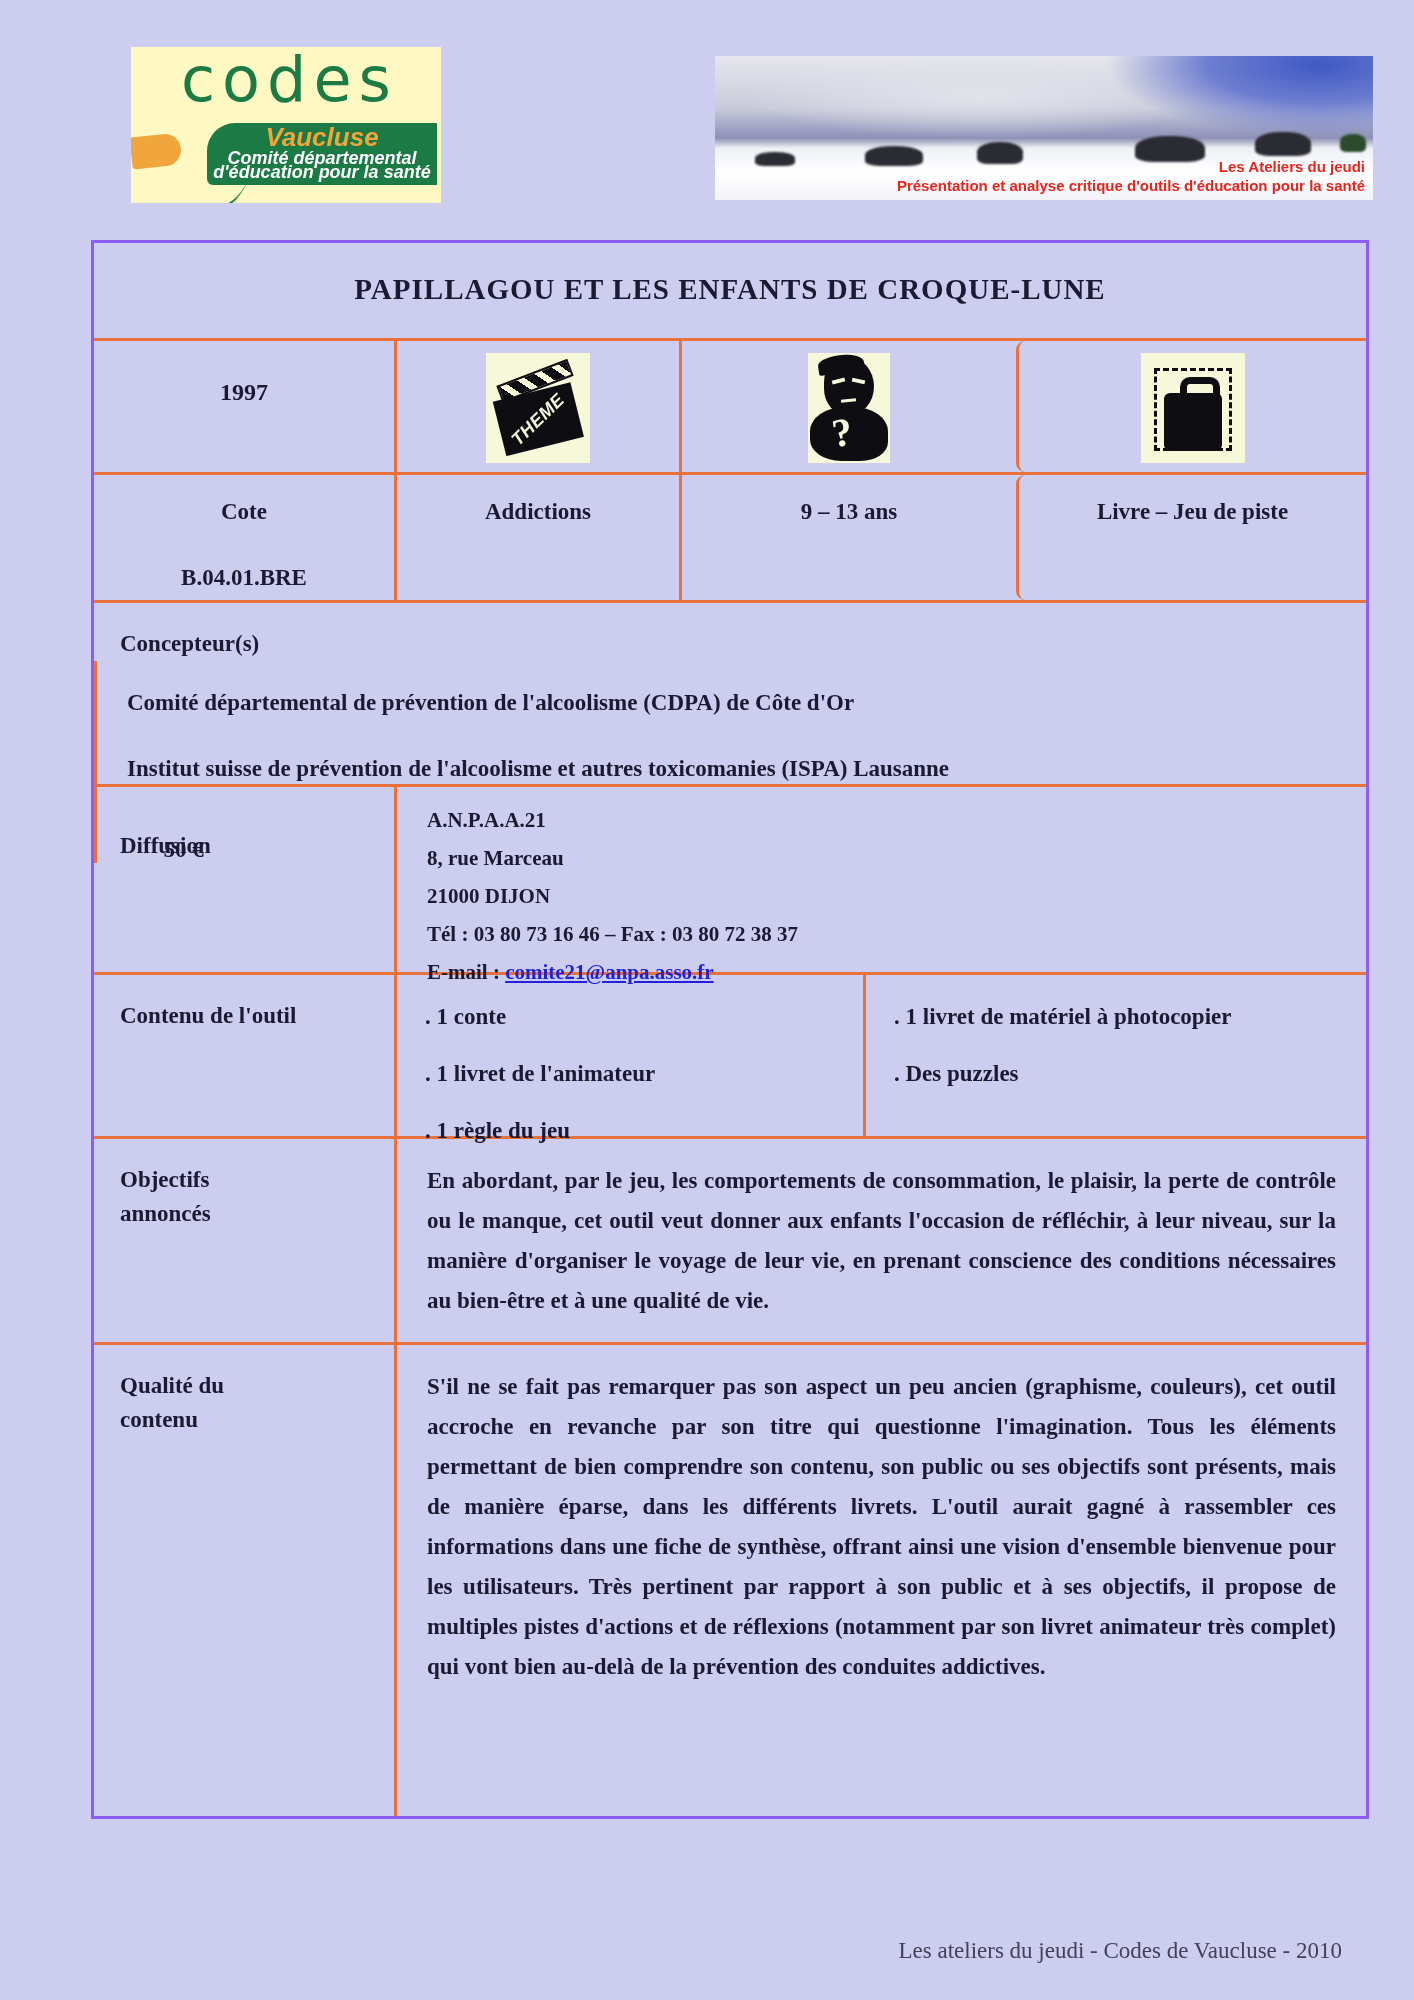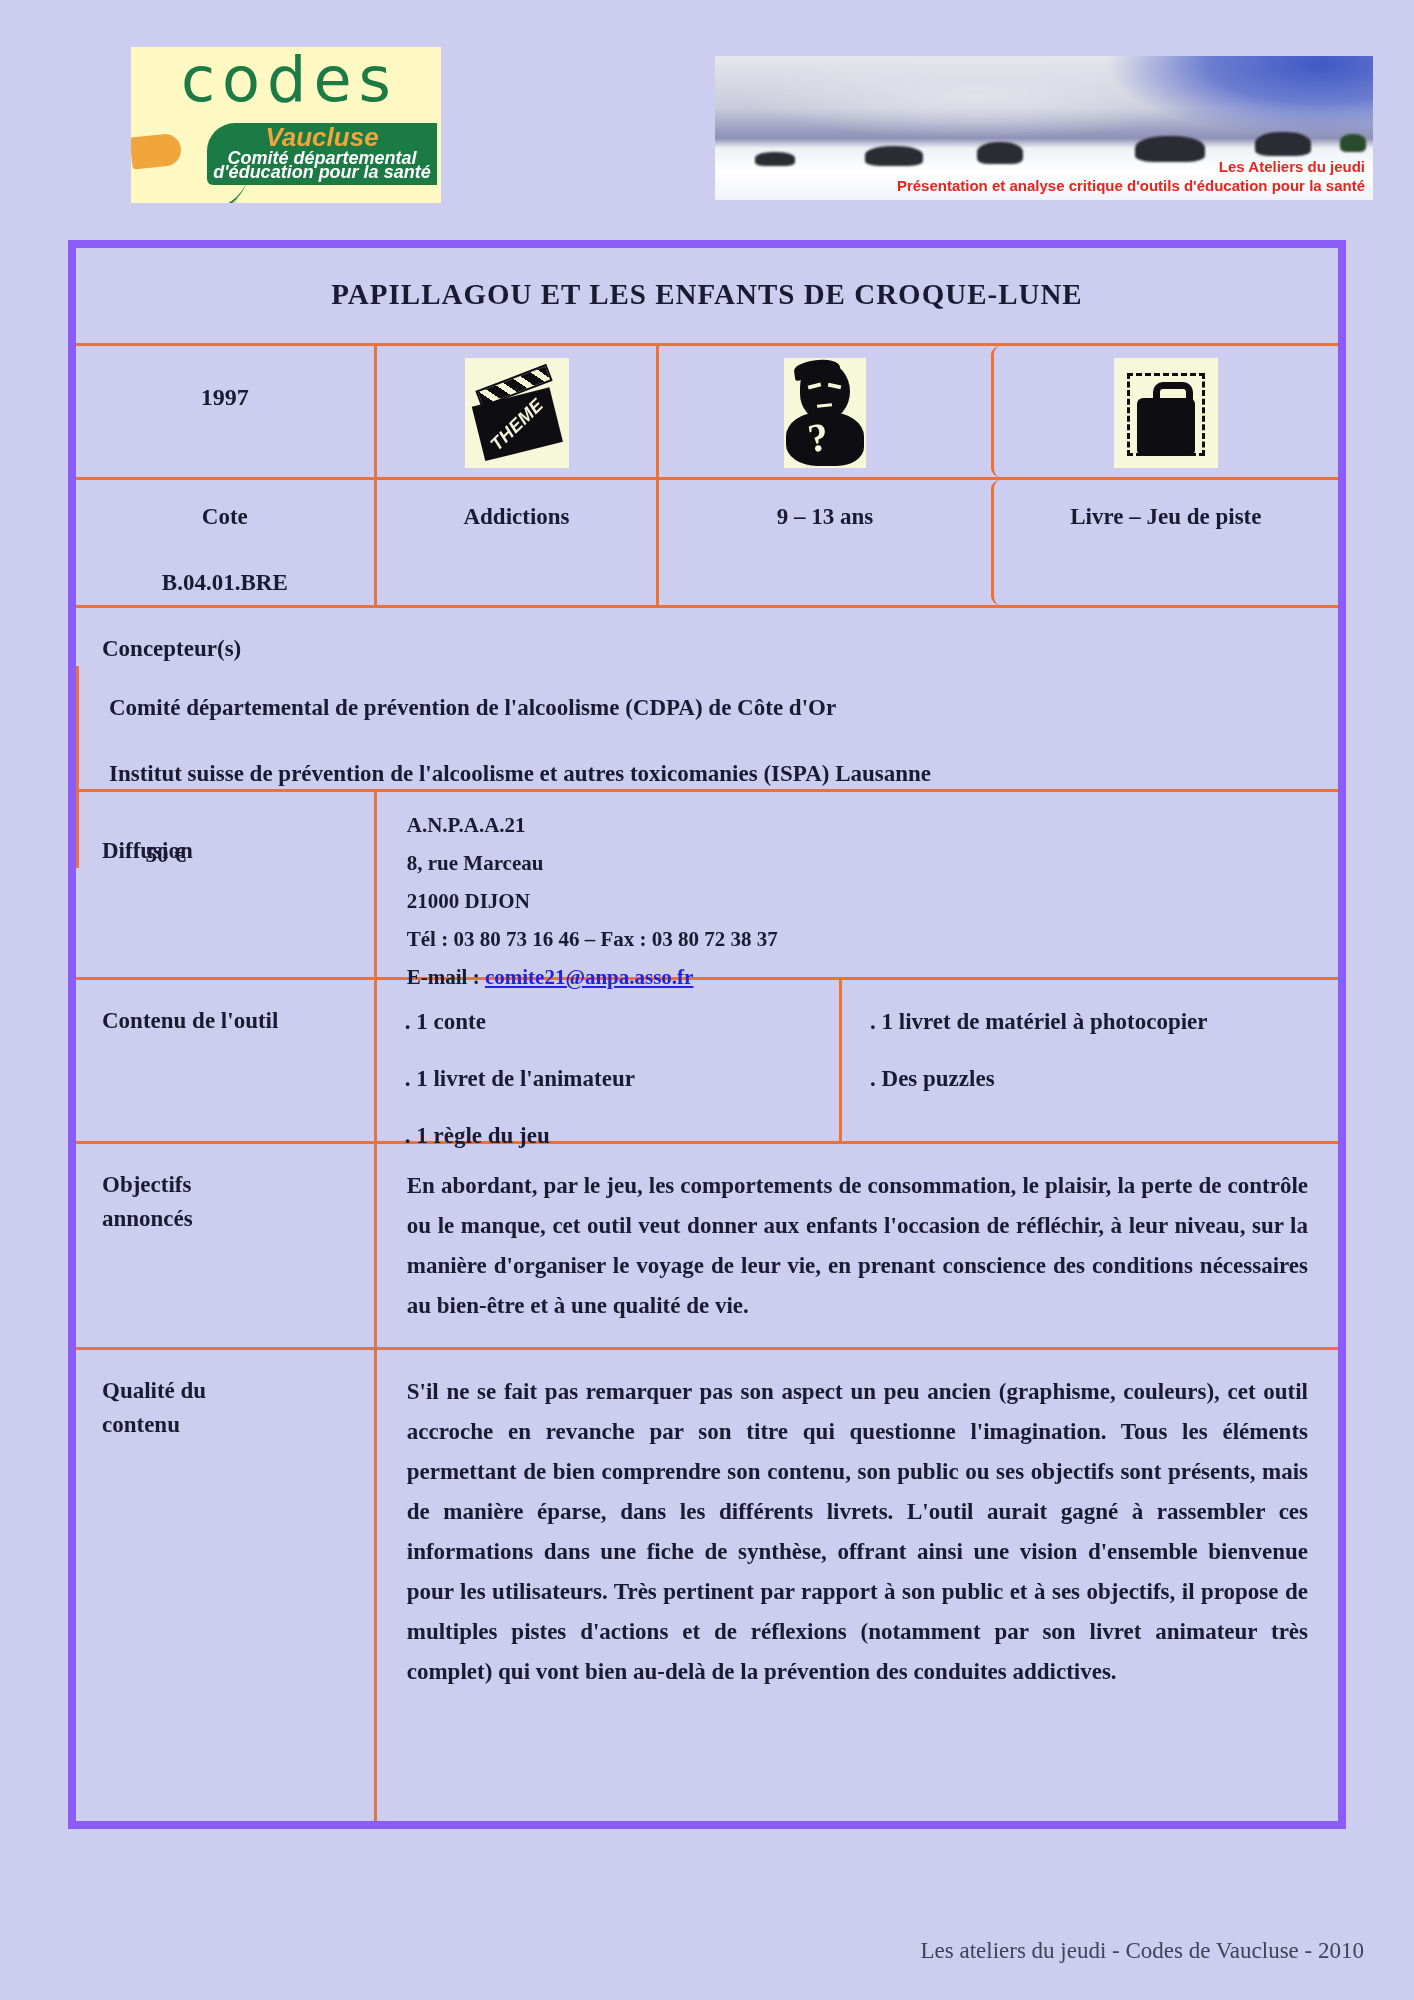--- a/index.html
+++ b/index.html
@@ -30,21 +30,21 @@
   .bush{position:absolute;background:#2b2b34;border-radius:45% 45% 25% 25%;filter:blur(1px);}
   .bush1{left:40px;top:96px;width:40px;height:14px;}
   .bush2{left:150px;top:90px;width:58px;height:20px;}
   .bush3{left:262px;top:86px;width:46px;height:22px;}
   .bush4{left:420px;top:80px;width:70px;height:26px;}
   .bush5{left:540px;top:76px;width:56px;height:24px;}
   .bush6{left:625px;top:78px;width:26px;height:18px;background:#2c4a2c;}
   .banner-caption{position:absolute;right:8px;bottom:5px;text-align:right;
     font-family:"Liberation Sans",sans-serif;font-weight:bold;color:#e6251d;font-size:15px;line-height:19px;}
   
-  .fiche{position:absolute;left:68px;top:240px;width:1278px;border:8px solid #8b5cf6;box-sizing:border-box;}
+  .fiche{position:absolute;left:91px;top:240px;width:1278px;border:3px solid #8b5cf6;box-sizing:border-box;}
   .row{display:flex;box-sizing:border-box;}
   .row + .row{border-top:3px solid #e8713c;}
   .cell{box-sizing:border-box;}
   .cell + .cell{border-left:3px solid #e8713c;}
   .r1{height:95px;}.r2{height:134px;}.r3{height:128px;}.r4{height:184px;flex-direction:column;}
   .r5{height:188px;}.r6{height:164px;}.r7{height:206px;}.r8{height:474px;}.r9{height:113px;}
   .w-label{width:300px;}
   .w2a{width:285px;}.w3a{width:337px;}.w4a{width:350px;border-radius:9px;}
   .w-conc{width:948px;}.w-price{width:176px;}
   .w-cont1{width:469px;}.w-cont2{width:503px;}
@@ -77,21 +77,21 @@
   .q-eye-l{left:24px;top:26px;transform:rotate(-14deg);}
   .q-eye-r{left:44px;top:26px;transform:rotate(12deg);}
   .q-mouth{position:absolute;left:33px;top:46px;width:15px;height:3px;background:#f7f7da;transform:rotate(-6deg);}
   .q-shoulders{position:absolute;left:2px;top:54px;width:78px;height:54px;background:#0e0e12;border-radius:45% 45% 35% 40%;}
   .q-mark{position:absolute;left:24px;top:56px;color:#f7f7da;font-weight:bold;font-size:40px;font-family:"Liberation Serif",serif;transform:rotate(-8deg);}
   .case-box{width:104px;height:110px;}
   .case-frame{position:absolute;left:13px;top:15px;right:13px;bottom:12px;border:3px dashed #0e0e12;}
   .case-handle{position:absolute;left:39px;top:24px;width:26px;height:18px;border:7px solid #0e0e12;border-bottom:none;border-radius:10px 10px 0 0;}
   .case-body{position:absolute;left:23px;top:40px;width:58px;height:58px;background:#0e0e12;border-radius:6px;}
   
-  .footer{position:absolute;left:102px;top:1938px;width:1262px;text-align:right;font-size:23px;color:#41415a;}
+  .footer{position:absolute;left:80px;top:1938px;width:1262px;text-align:right;font-size:23px;color:#41415a;}
 </style>
 </head>
 <body>
 
 <div class="logo">
   <div class="logo-brand">codes</div>
   <div class="sw sw1"></div>
   <div class="sw sw2"></div>
   <div class="sw sw3"></div>
   <div class="logo-leaf"></div>

